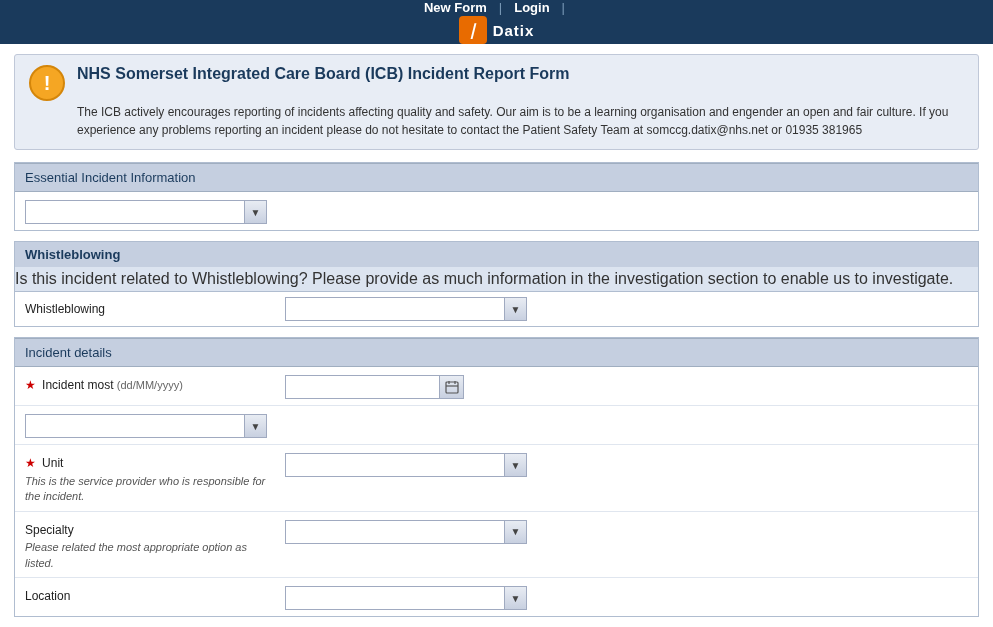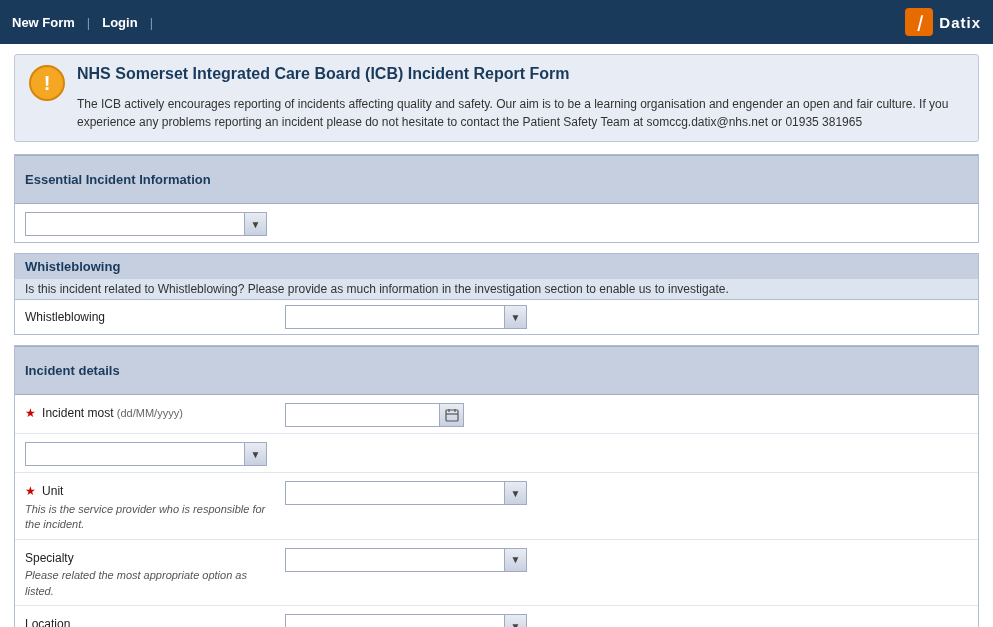--- a/index.html
+++ b/index.html
@@ -2,23 +2,25 @@
 <html><head>
   <meta charset="utf-8">
   <style>
     * { box-sizing: border-box; margin: 0; padding: 0; }
     body { font-family: Arial, sans-serif; font-size: 13px; background: #fff; width: 993px; }
 
     
     .header {
       background: #1a3a5c;
       display: flex;
+      align-items: center;
       justify-content: space-between;
       padding: 0 12px;
       height: 44px;
+      flex-direction: column;
     }
     .header-nav { display: flex; align-items: center; gap: 0; }
     .header-nav a {
       color: #fff;
       text-decoration: none;
       font-size: 13px;
       font-weight: bold;
       padding: 0 8px 0 0;
     }
     .header-nav .sep { color: #7a9ab8; margin: 0 4px; }
@@ -49,29 +51,29 @@
     .alert-icon {
       width: 36px; height: 36px; min-width: 36px;
       border-radius: 50%;
       background: #f5a623;
       border: 2px solid #d4860a;
       display: flex; align-items: center; justify-content: center;
       font-size: 20px; font-weight: bold; color: #fff;
     }
     .alert-title {
       font-size: 16px; font-weight: bold; color: #1a3a5c;
-      margin-bottom: 12px;
+      margin-bottom: 20px;
     }
     .alert-body { font-size: 12px; color: #333; line-height: 1.5; }
 
     
     .section-header {
       background: #c5cfe0;
-      padding: 16px 10px;
-      font-weight: bold;
+      padding: 6px 10px;
+      font-weight: normal;
       font-size: 13px;
       color: #1a3a5c;
       border-top: 1px solid #a0aec0;
       border-bottom: 1px solid #a0aec0;
     }
 
     
     .form-section {
       border: 1px solid #b0bdd0;
       margin-bottom: 10px;
@@ -150,22 +152,22 @@
     .whistle-header {
       background: #c5cfe0;
       padding: 5px 10px;
       font-weight: bold;
       color: #1a3a5c;
       font-size: 13px;
       border-bottom: 0;
     }
     .whistle-sub {
       background: #dce4f0;
-      padding: 3px 10px;
-      font-size: 12px;
+      padding: 3px 0;
+      font-size: 16px;
       color: #333;
       border-bottom: 1px solid #b0bdd0;
     }
     .whistle-row {
       display: flex;
       align-items: center;
       padding: 5px 10px;
       background: #fff;
     }
     .whistle-label {

